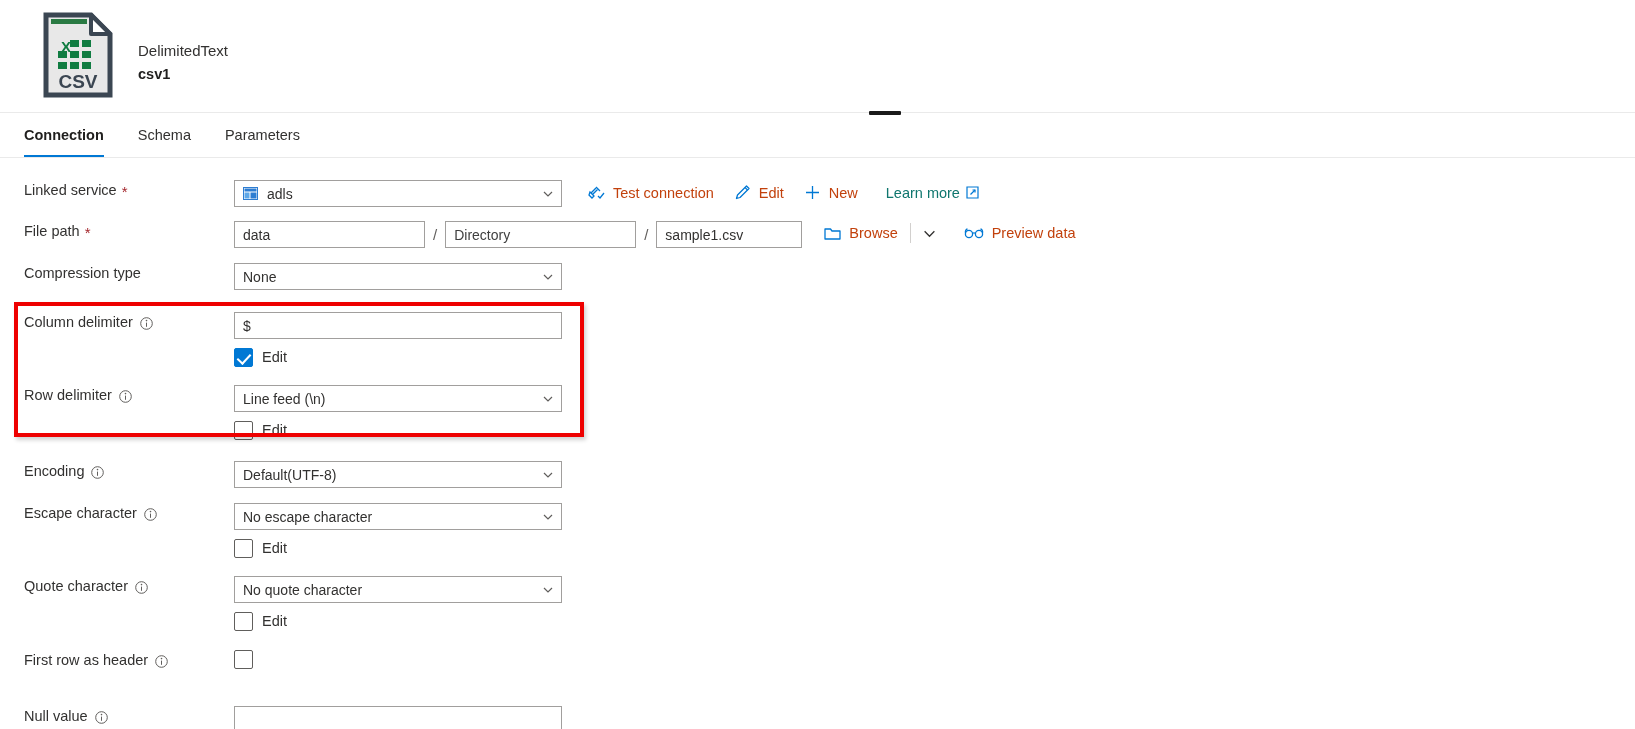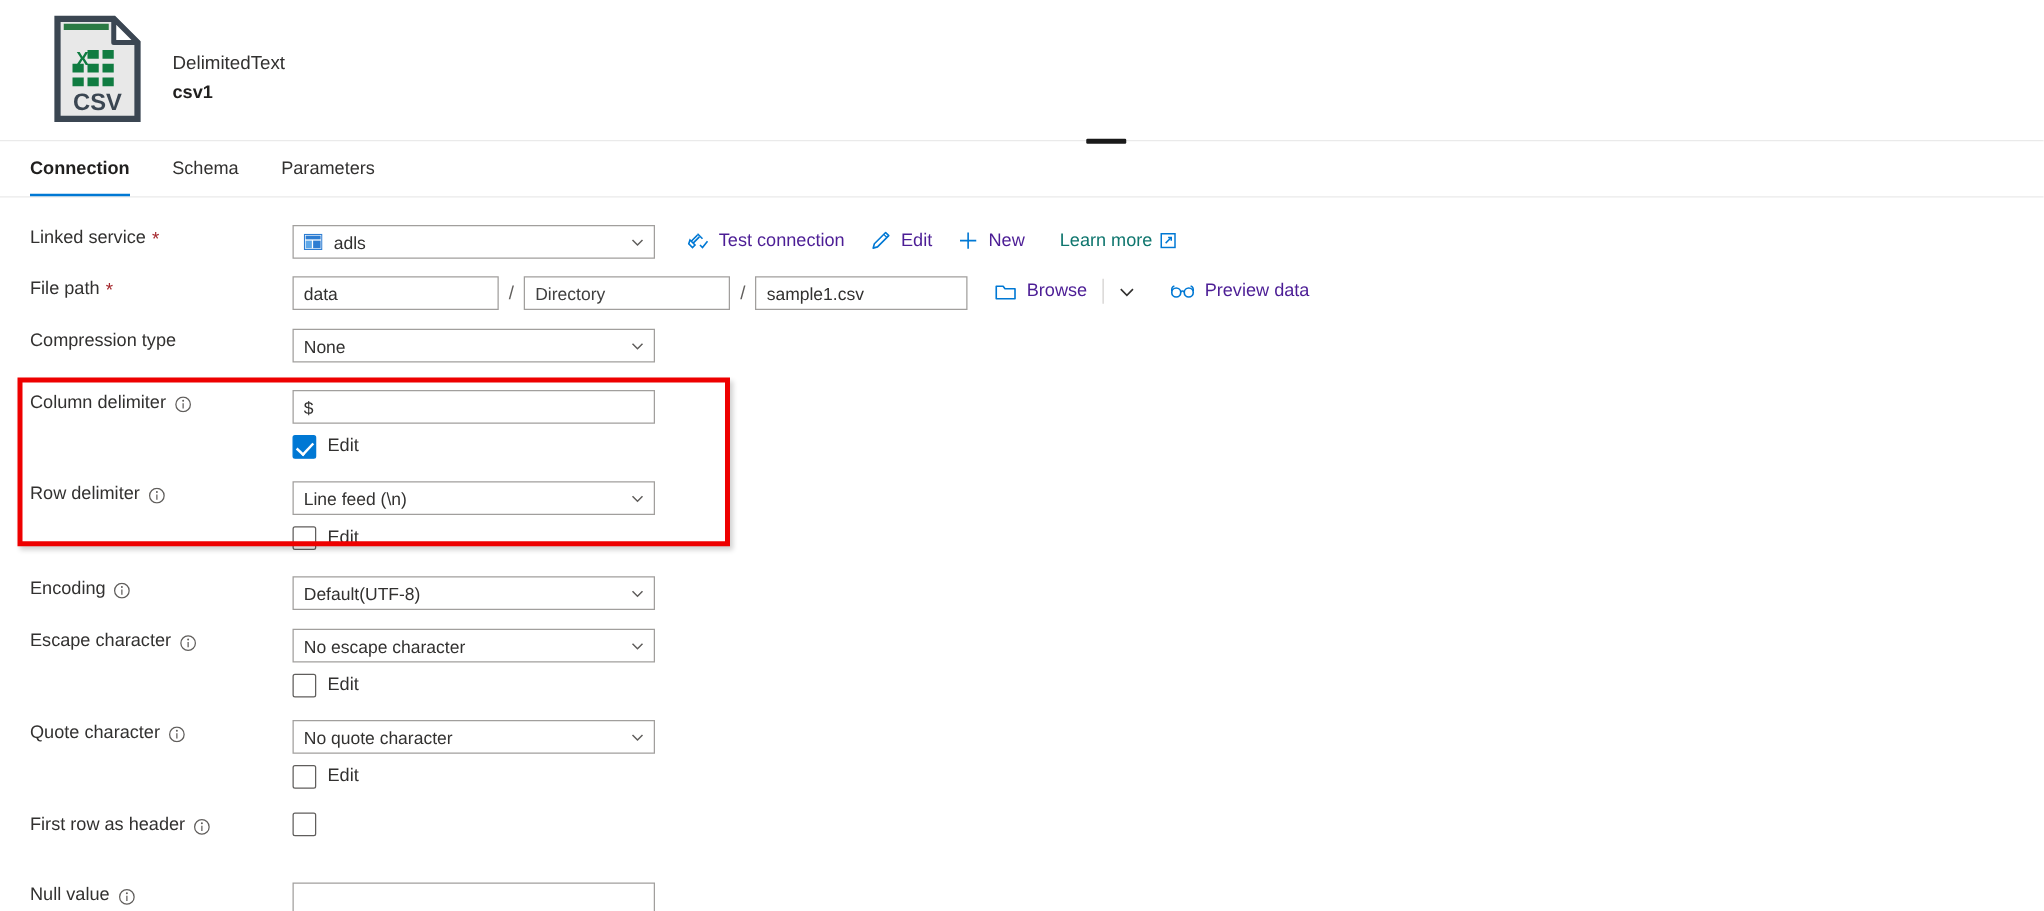--- a/index.html
+++ b/index.html
@@ -123,23 +123,23 @@
     cursor: text;
   }
   .dropdown { cursor: pointer; padding-right: 26px; }
   .textbox .ph, .dropdown .ph { color: #404040; }
   .chev {
     position: absolute;
     right: 7px; top: 50%;
     transform: translateY(-50%);
     width: 12px; height: 12px;
   }
-  .w290 { width: 290px; }
-  .w165 { width: 165px; }
-  .w170 { width: 170px; }
+  .w290 { width: 328px; }
+  .w165 { width: 191px; }
+  .w170 { width: 146px; }
 
   .cbrow { display: flex; align-items: center; gap: 9px; margin-top: 8px; }
   .cb {
     width: 19px; height: 19px;
     border: 1px solid #605e5c;
     background: #fff;
     flex: none;
     position: relative;
     cursor: pointer;
     border-radius: 2px;
@@ -153,21 +153,21 @@
     border: solid #fff;
     border-width: 0 2px 2px 0;
     transform: rotate(43deg);
   }
   .cblabel { font-size: 14.5px; color: #323130; line-height: 20px; }
 
   
   .actions { display: flex; align-items: center; gap: 0; margin-left: 16px; }
   .action {
     display: flex; align-items: center; gap: 8px;
-    font-size: 14.5px; color: #4c1d95;
+    font-size: 14.5px; color: #c2410c;
     padding: 4px 10px;
     cursor: pointer;
     white-space: nowrap;
   }
   .action svg { flex: none; }
   .link {
     font-size: 14.5px; color: #0f766e;
     display: flex; align-items: center; gap: 6px;
     cursor: pointer; margin-left: 18px;
     white-space: nowrap;

